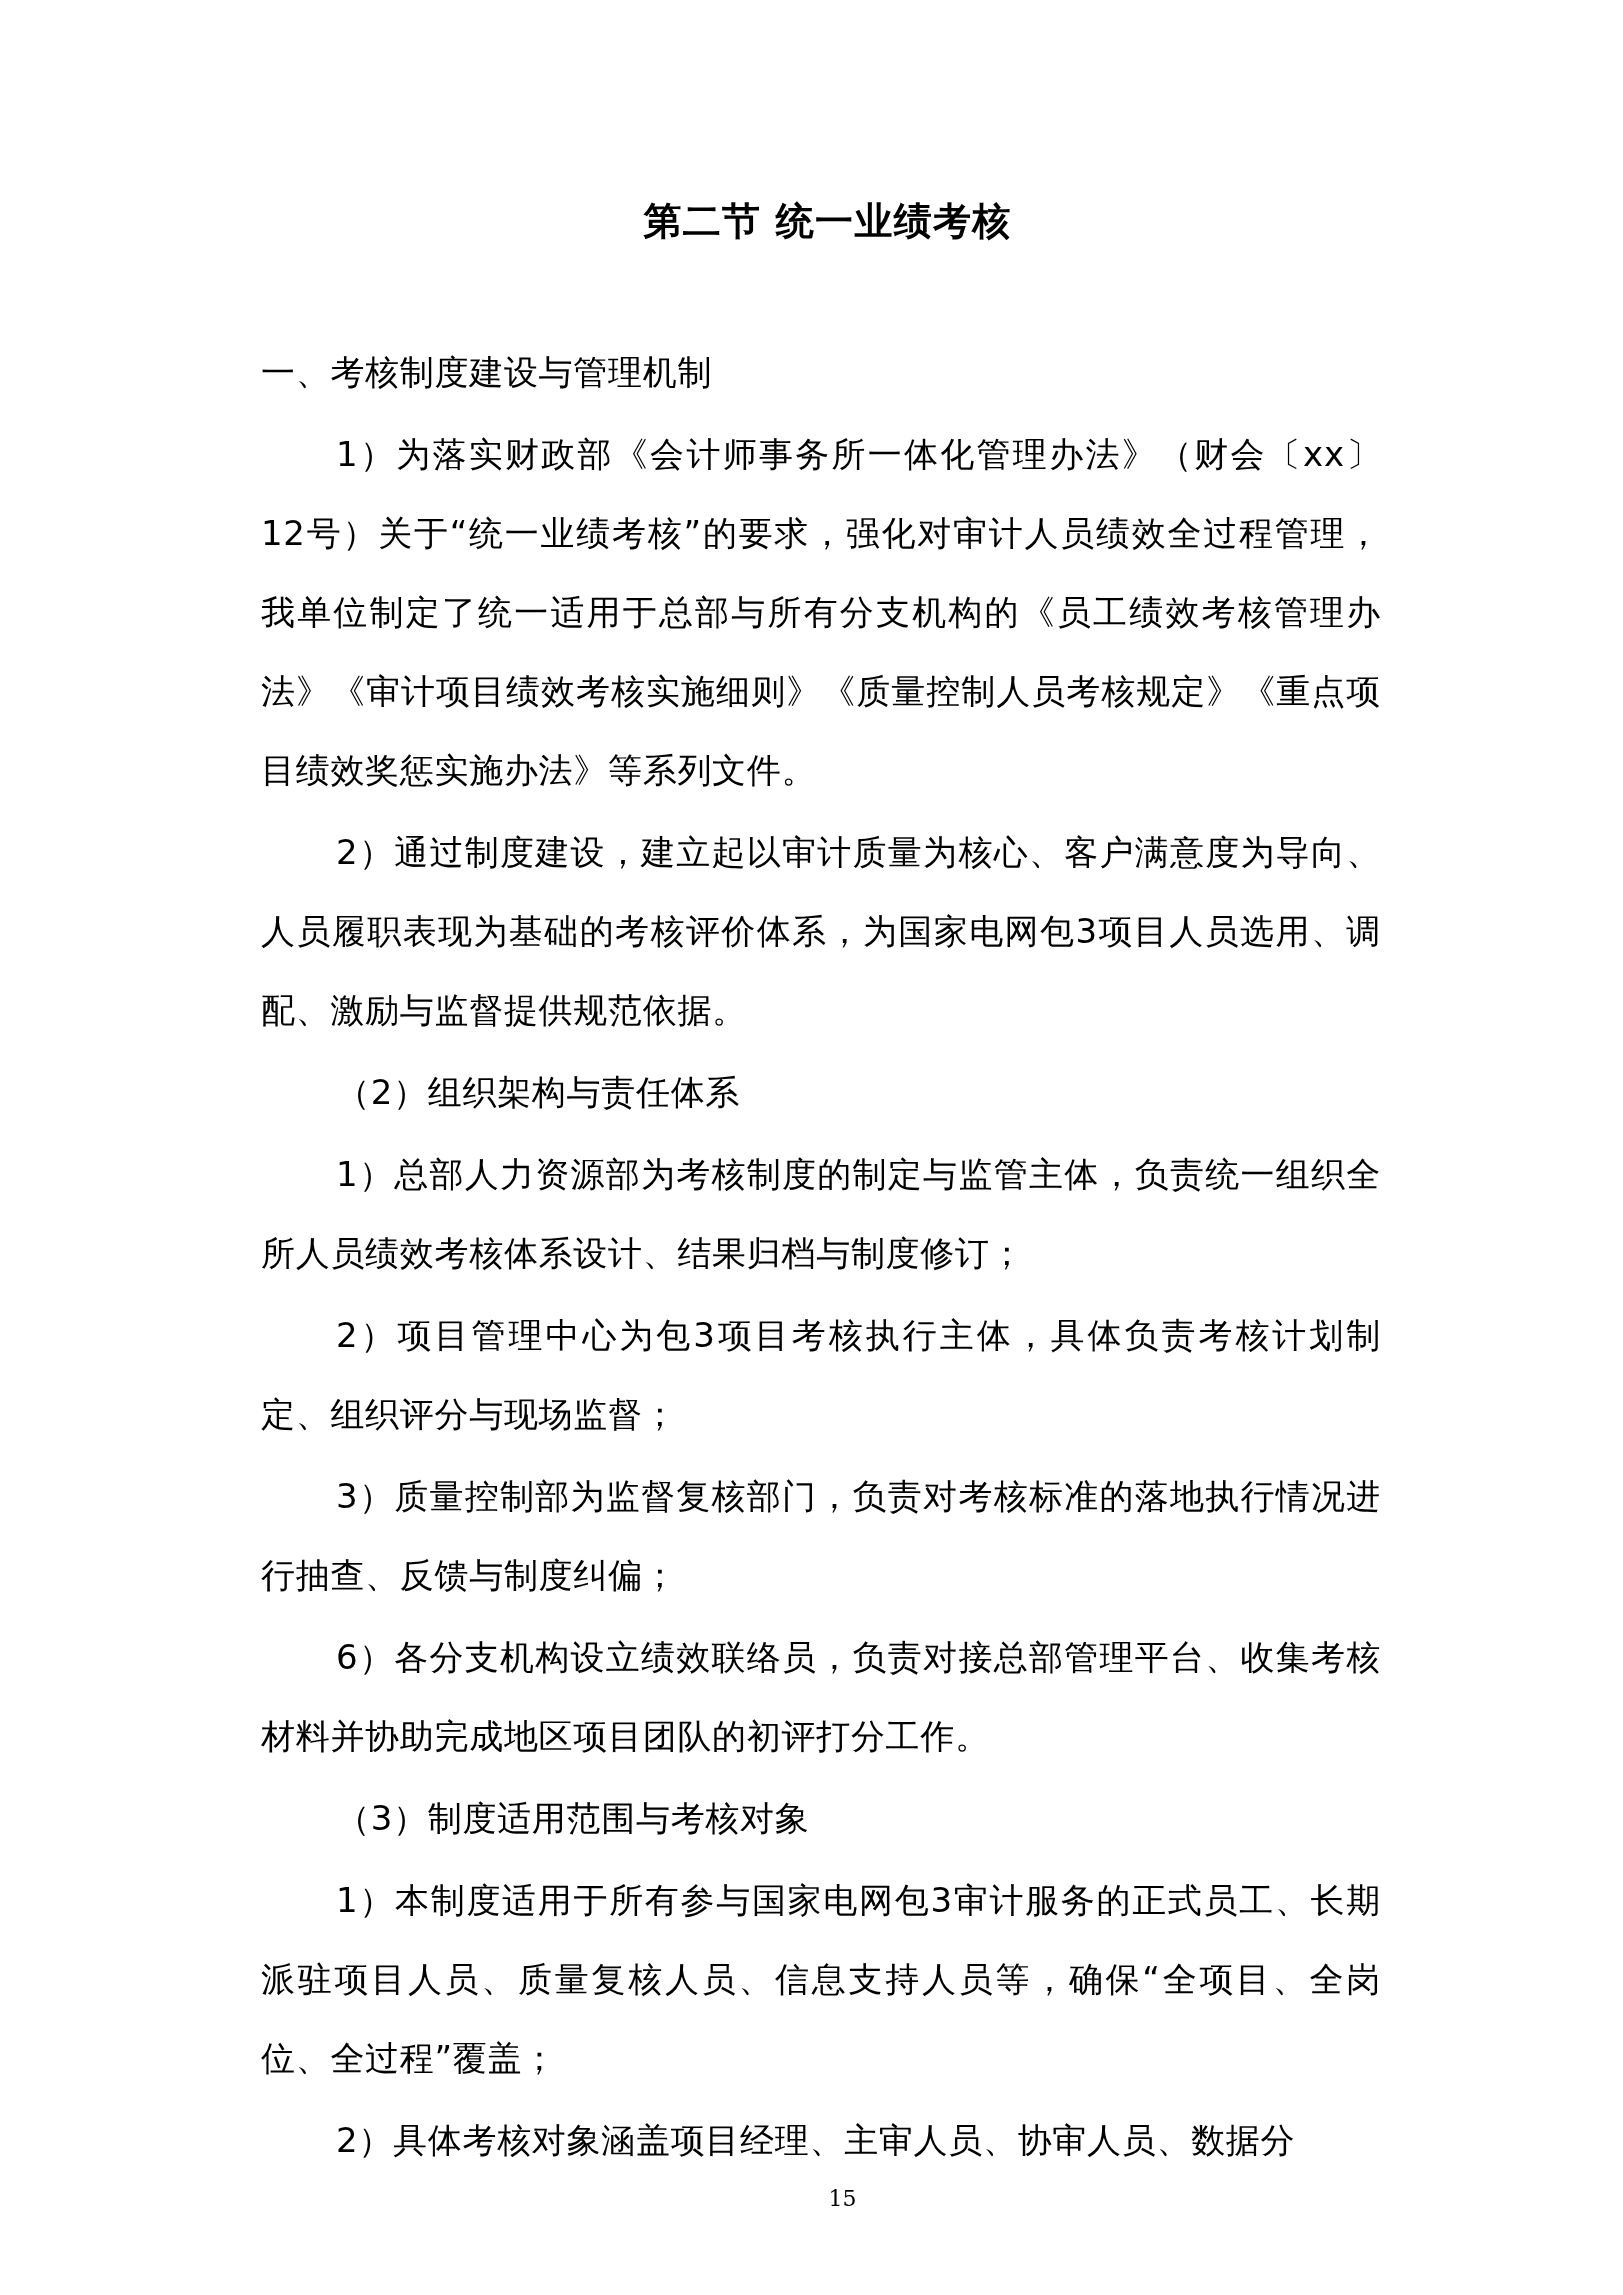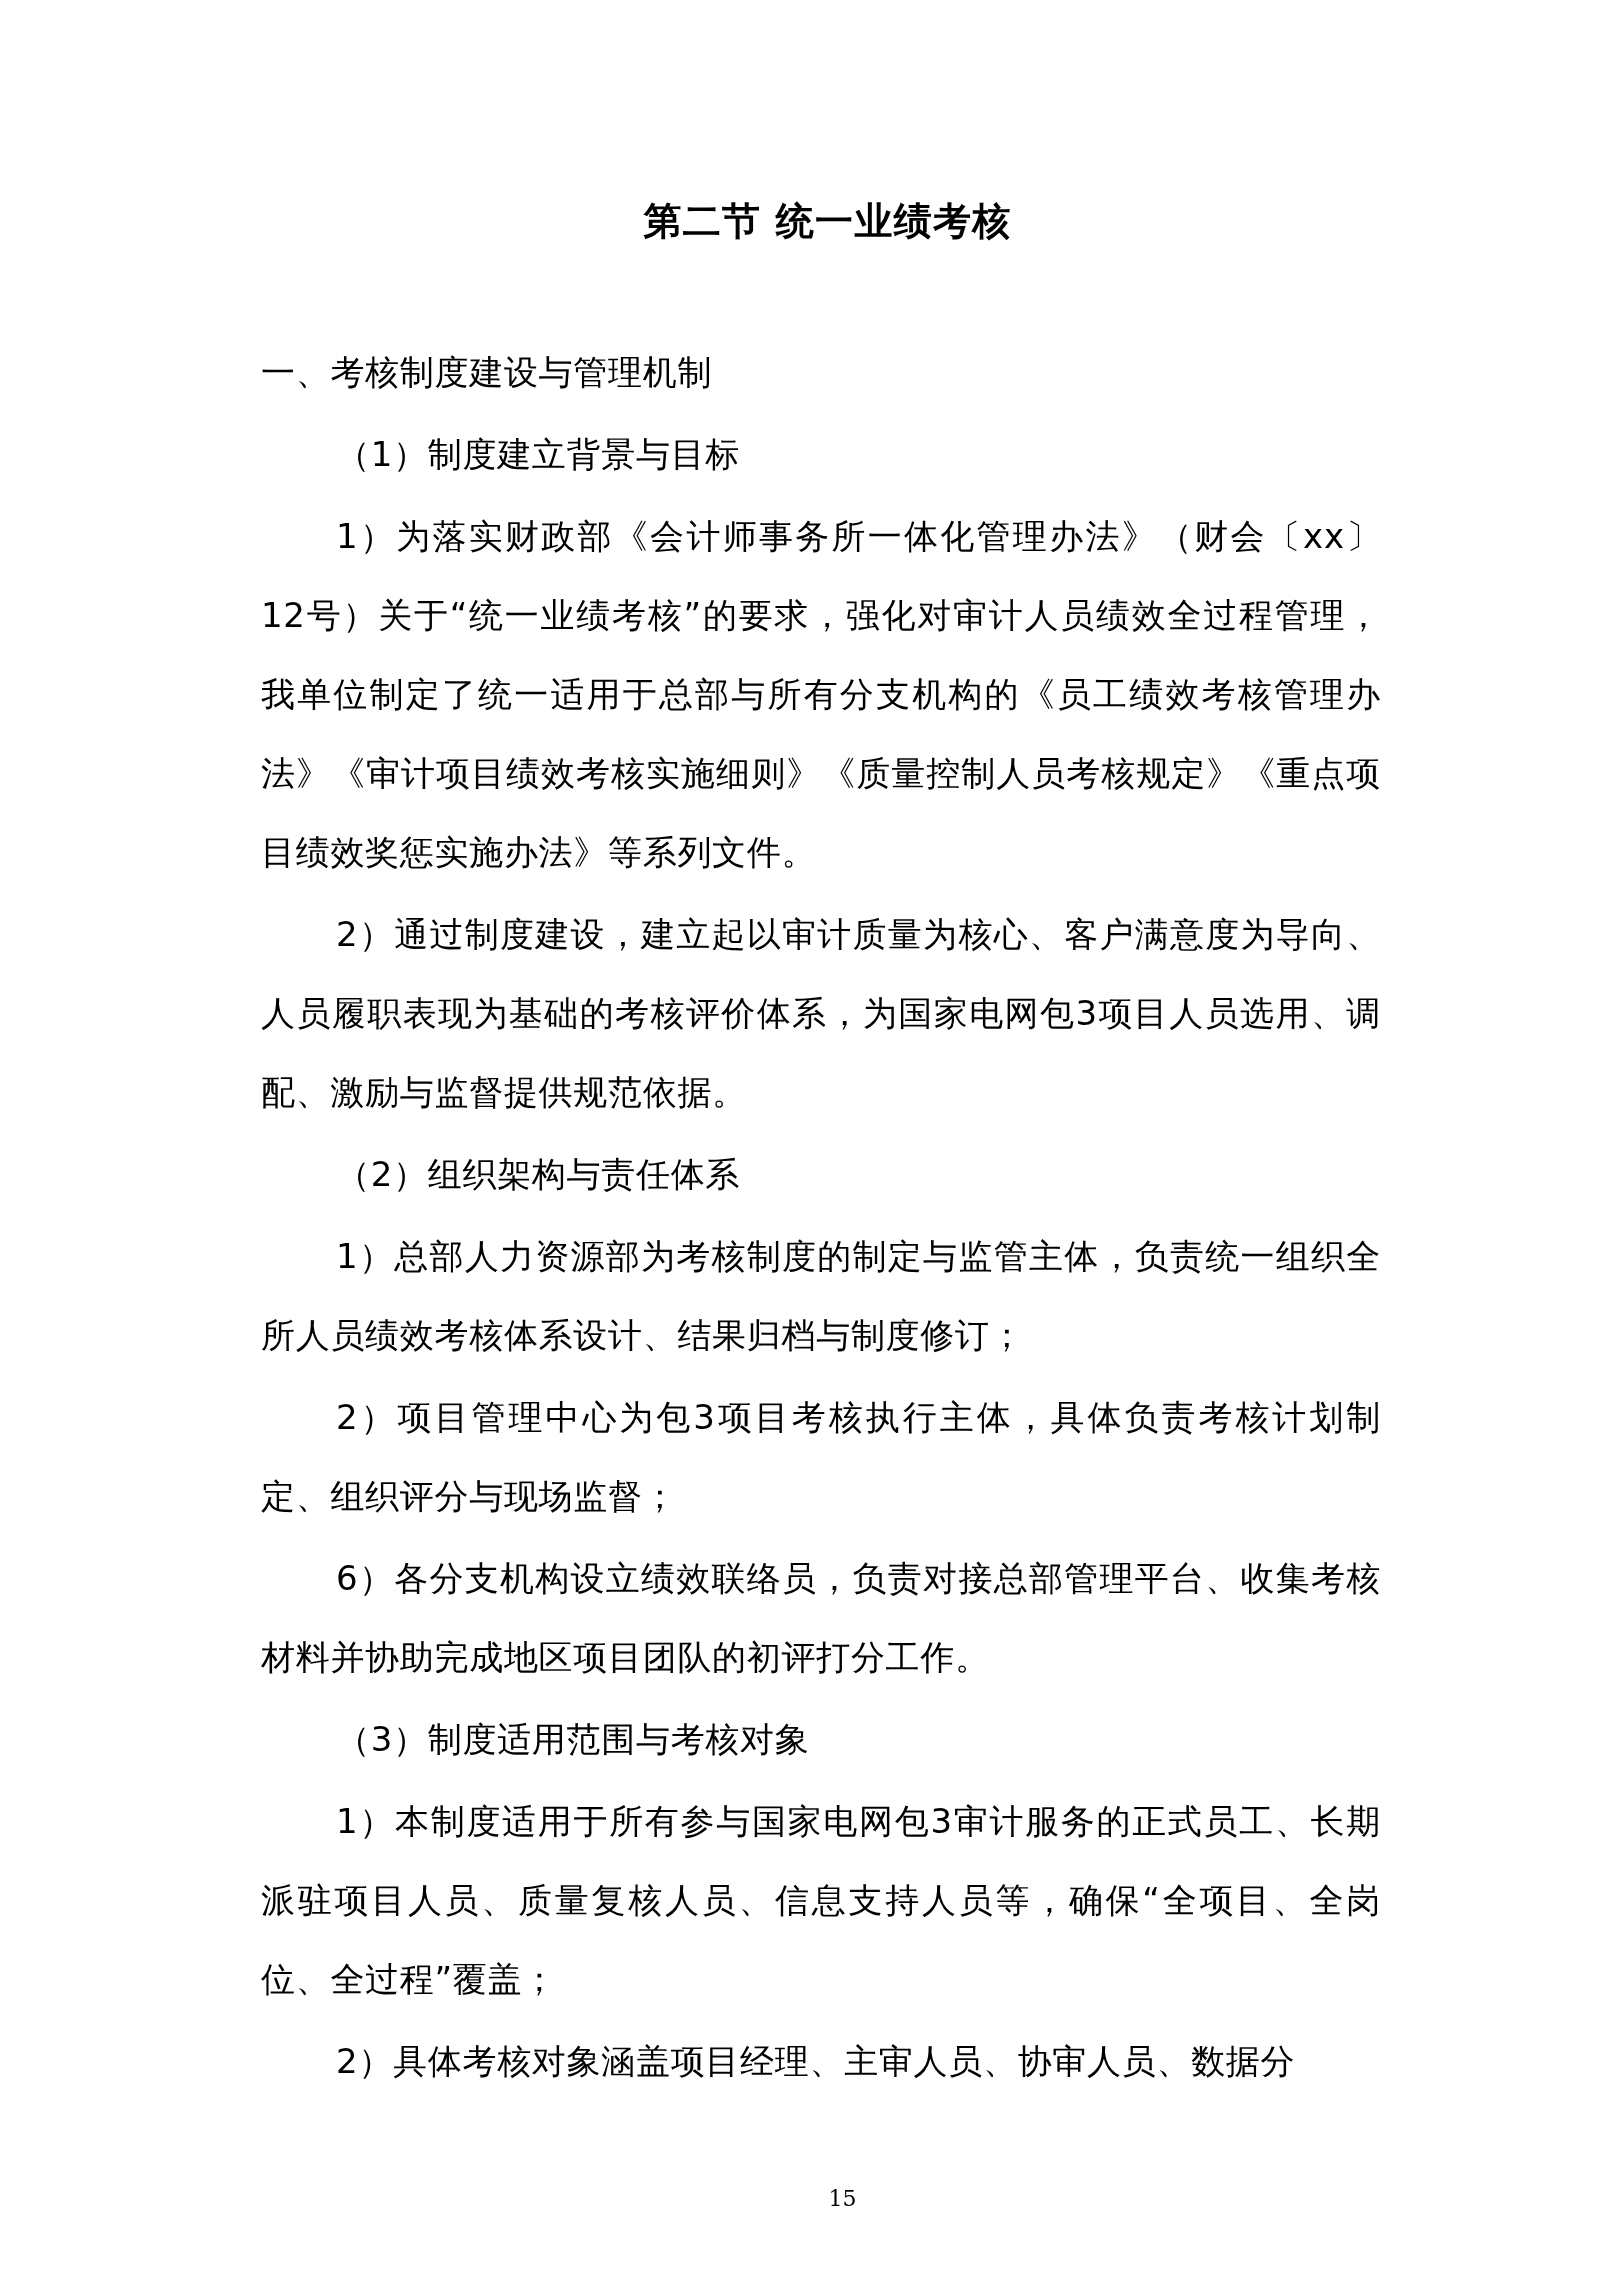--- a/index.html
+++ b/index.html
@@ -33,27 +33,27 @@
   </style>
 </head>
 <body>
 
 <div class="page">
   <div class="title">第二节  统一业绩考核</div>
 
   <div class="body">
     <p class="h1">一、考核制度建设与管理机制</p>
 
-    <p class="h2">（1）制度建立背景与目标</p>
     <p class="para">1）为落实财政部《会计师事务所一体化管理办法》（财会〔xx〕12号）关于“统一业绩考核”的要求，强化对审计人员绩效全过程管理，我单位制定了统一适用于总部与所有分支机构的《员工绩效考核管理办法》《审计项目绩效考核实施细则》《质量控制人员考核规定》《重点项目绩效奖惩实施办法》等系列文件。</p>
     <p class="para">2）通过制度建设，建立起以审计质量为核心、客户满意度为导向、人员履职表现为基础的考核评价体系，为国家电网包3项目人员选用、调配、激励与监督提供规范依据。</p>
 
     <p class="h2">（2）组织架构与责任体系</p>
     <p class="para">1）总部人力资源部为考核制度的制定与监管主体，负责统一组织全所人员绩效考核体系设计、结果归档与制度修订；</p>
     <p class="para">2）项目管理中心为包3项目考核执行主体，具体负责考核计划制定、组织评分与现场监督；</p>
+    <p class="para">3）质量控制部为监督复核部门，负责对考核标准的落地执行情况进行抽查、反馈与制度纠偏；</p>
     <p class="para">6）各分支机构设立绩效联络员，负责对接总部管理平台、收集考核材料并协助完成地区项目团队的初评打分工作。</p>
 
     <p class="h2">（3）制度适用范围与考核对象</p>
     <p class="para">1）本制度适用于所有参与国家电网包3审计服务的正式员工、长期派驻项目人员、质量复核人员、信息支持人员等，确保“全项目、全岗位、全过程”覆盖；</p>
     <p class="para">2）具体考核对象涵盖项目经理、主审人员、协审人员、数据分</p>
   </div>
 
   <div class="footer">15</div>
 </div>
 

